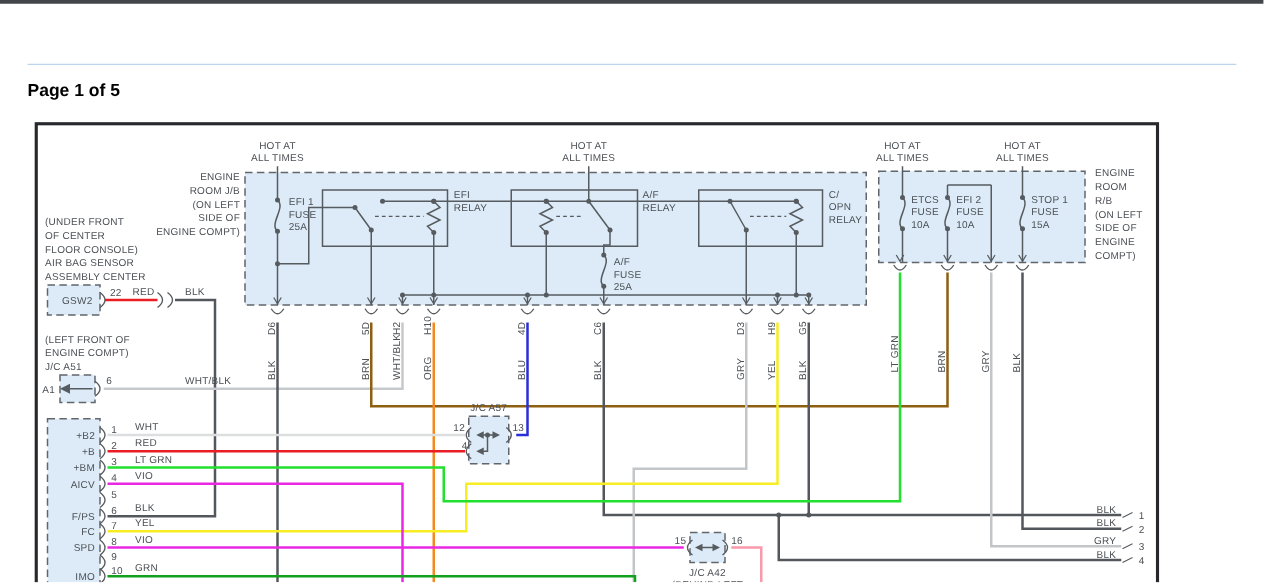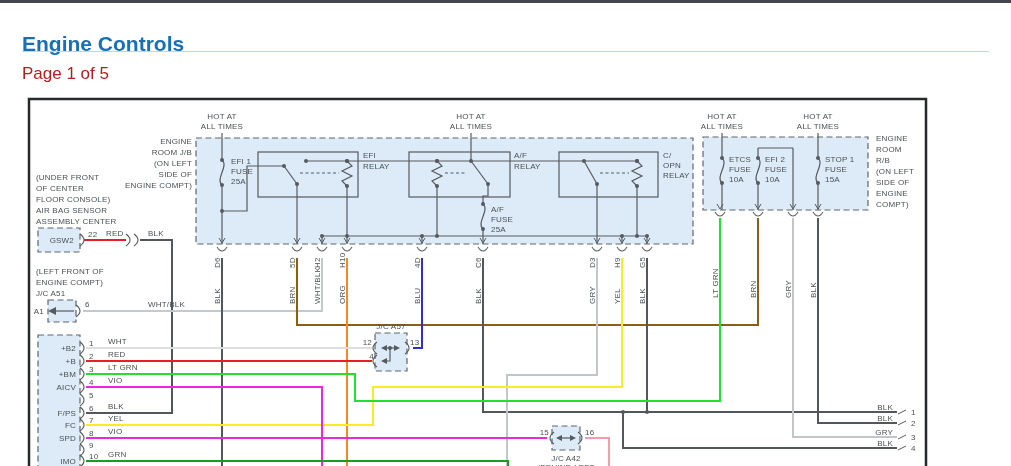--- a/index.html
+++ b/index.html
@@ -1,30 +1,29 @@
 <!DOCTYPE html>
 <html><head>
 <meta charset="utf-8">
 <style>
   html,body{margin:0;padding:0;background:#ffffff;}
   #page{position:relative;width:1011px;height:466px;overflow:hidden;background:#fff;
         font-family:"Liberation Sans",sans-serif;}
   #topbar{position:absolute;left:0;top:0;width:1011px;height:3px;background:#43474b;}
   #title{position:absolute;left:22px;top:18px;font-size:21px;color:#1670b8;}
   #rule{position:absolute;left:22px;top:51px;width:967px;border-top:1.5px solid #bcd5ea;}
-  #pageno{position:absolute;left:22px;top:64px;font-size:17px;font-weight:normal;color:#b91c1c;}
+  #pageno{position:absolute;left:22px;top:64px;font-size:14px;font-weight:bold;color:#000000;}
   svg{position:absolute;left:0;top:0;}
   svg text{font-family:"Liberation Sans",sans-serif;font-size:8px;fill:#4b5055;letter-spacing:.2px;}
 </style>
 </head>
 <body>
 
 <div id="page">
   <div id="topbar"></div>
-  <h1 id="title">Engine Controls</h1>
   <div id="rule"></div>
   <div id="pageno">Page 1 of 5</div>
   <svg id="diagram-svg" width="1011" height="466" viewBox="0 0 1011 466">
       <rect x="29" y="99" width="897" height="374" fill="#ffffff" stroke="#26282b" stroke-width="2.5"></rect>
       <rect x="196" y="138" width="497" height="106" fill="#dcebf7" stroke="#60666c" stroke-width="1.2" stroke-dasharray="6 3.5"></rect>
       <rect x="703" y="137" width="165" height="73" fill="#dcebf7" stroke="#60666c" stroke-width="1.2" stroke-dasharray="6 3.5"></rect>
       <rect x="258" y="152" width="100" height="45" fill="none" stroke="#565b60" stroke-width="1.2"></rect>
       <rect x="409" y="152" width="101" height="45" fill="none" stroke="#565b60" stroke-width="1.2"></rect>
       <rect x="559" y="152" width="99" height="45" fill="none" stroke="#565b60" stroke-width="1.2"></rect>
       <polyline points="222,133 222,160" fill="none" stroke="#565b60" stroke-width="1.2" stroke-dasharray="none"></polyline>

